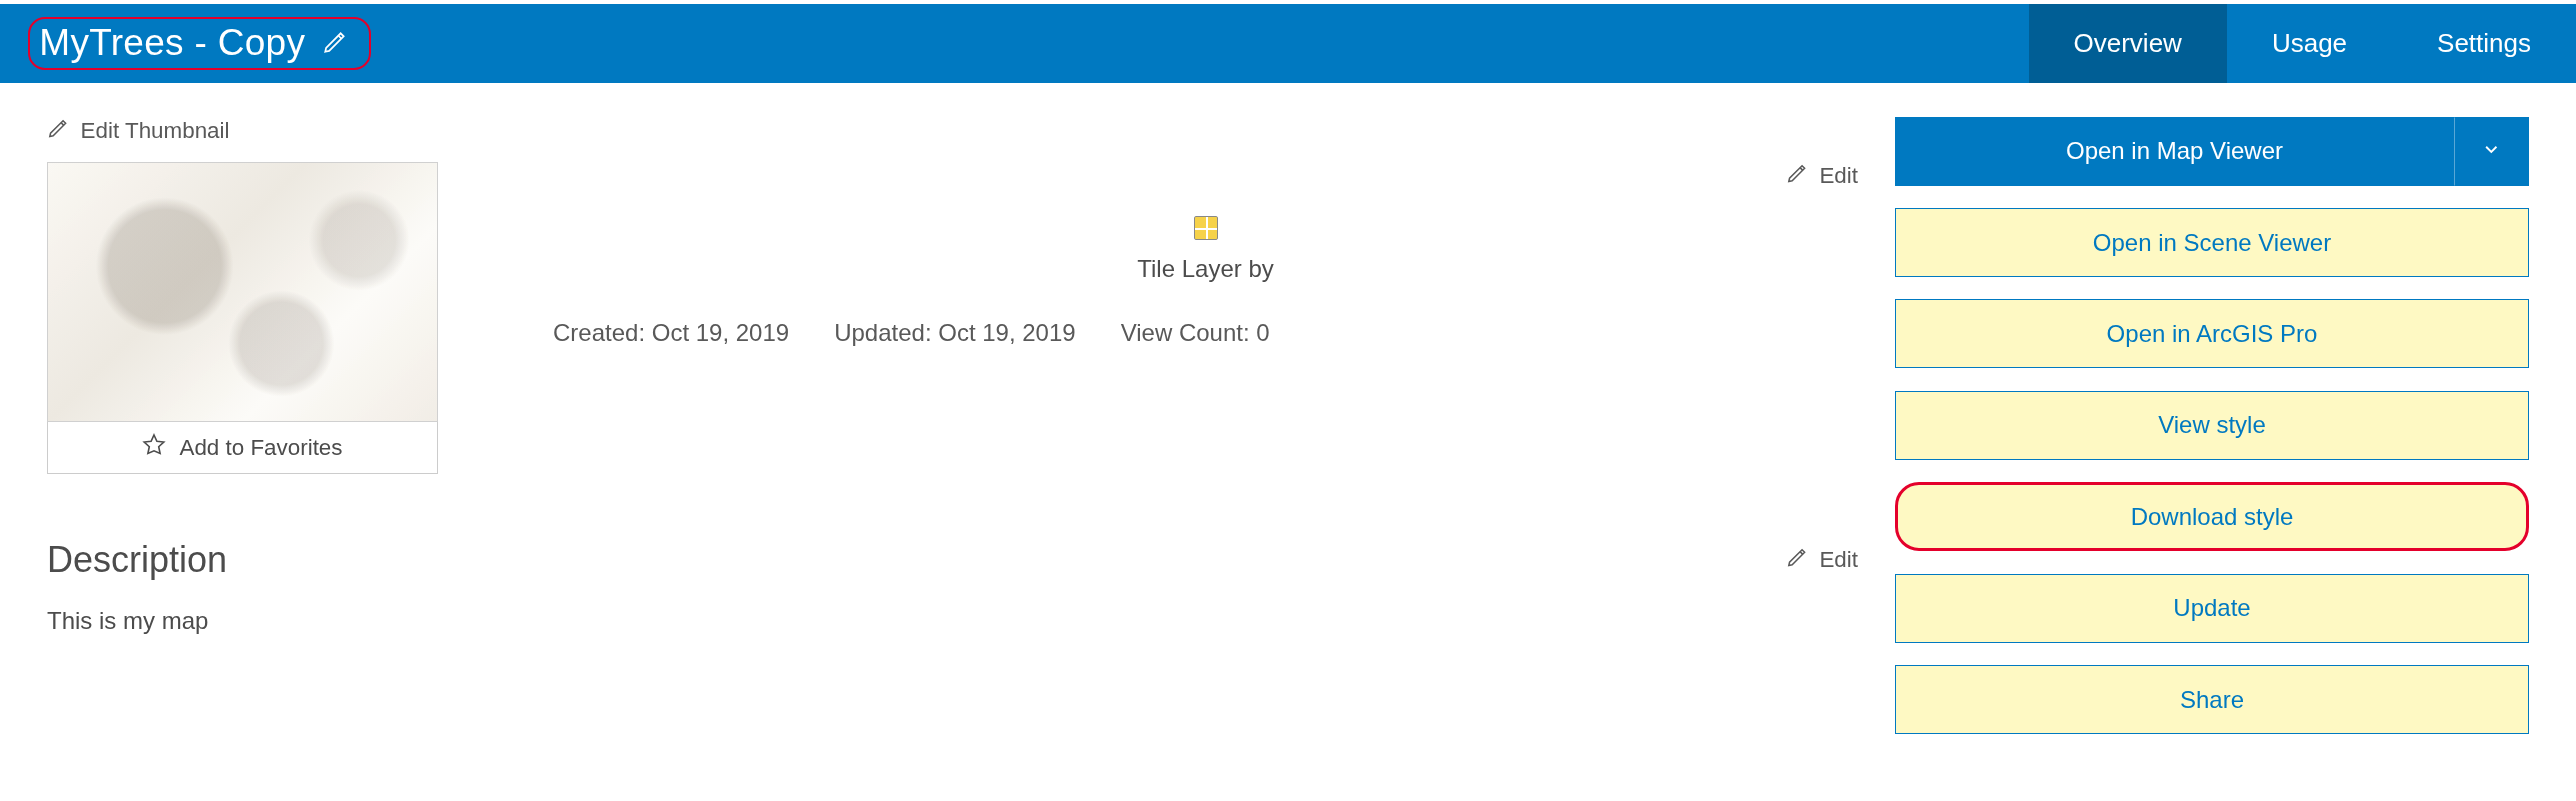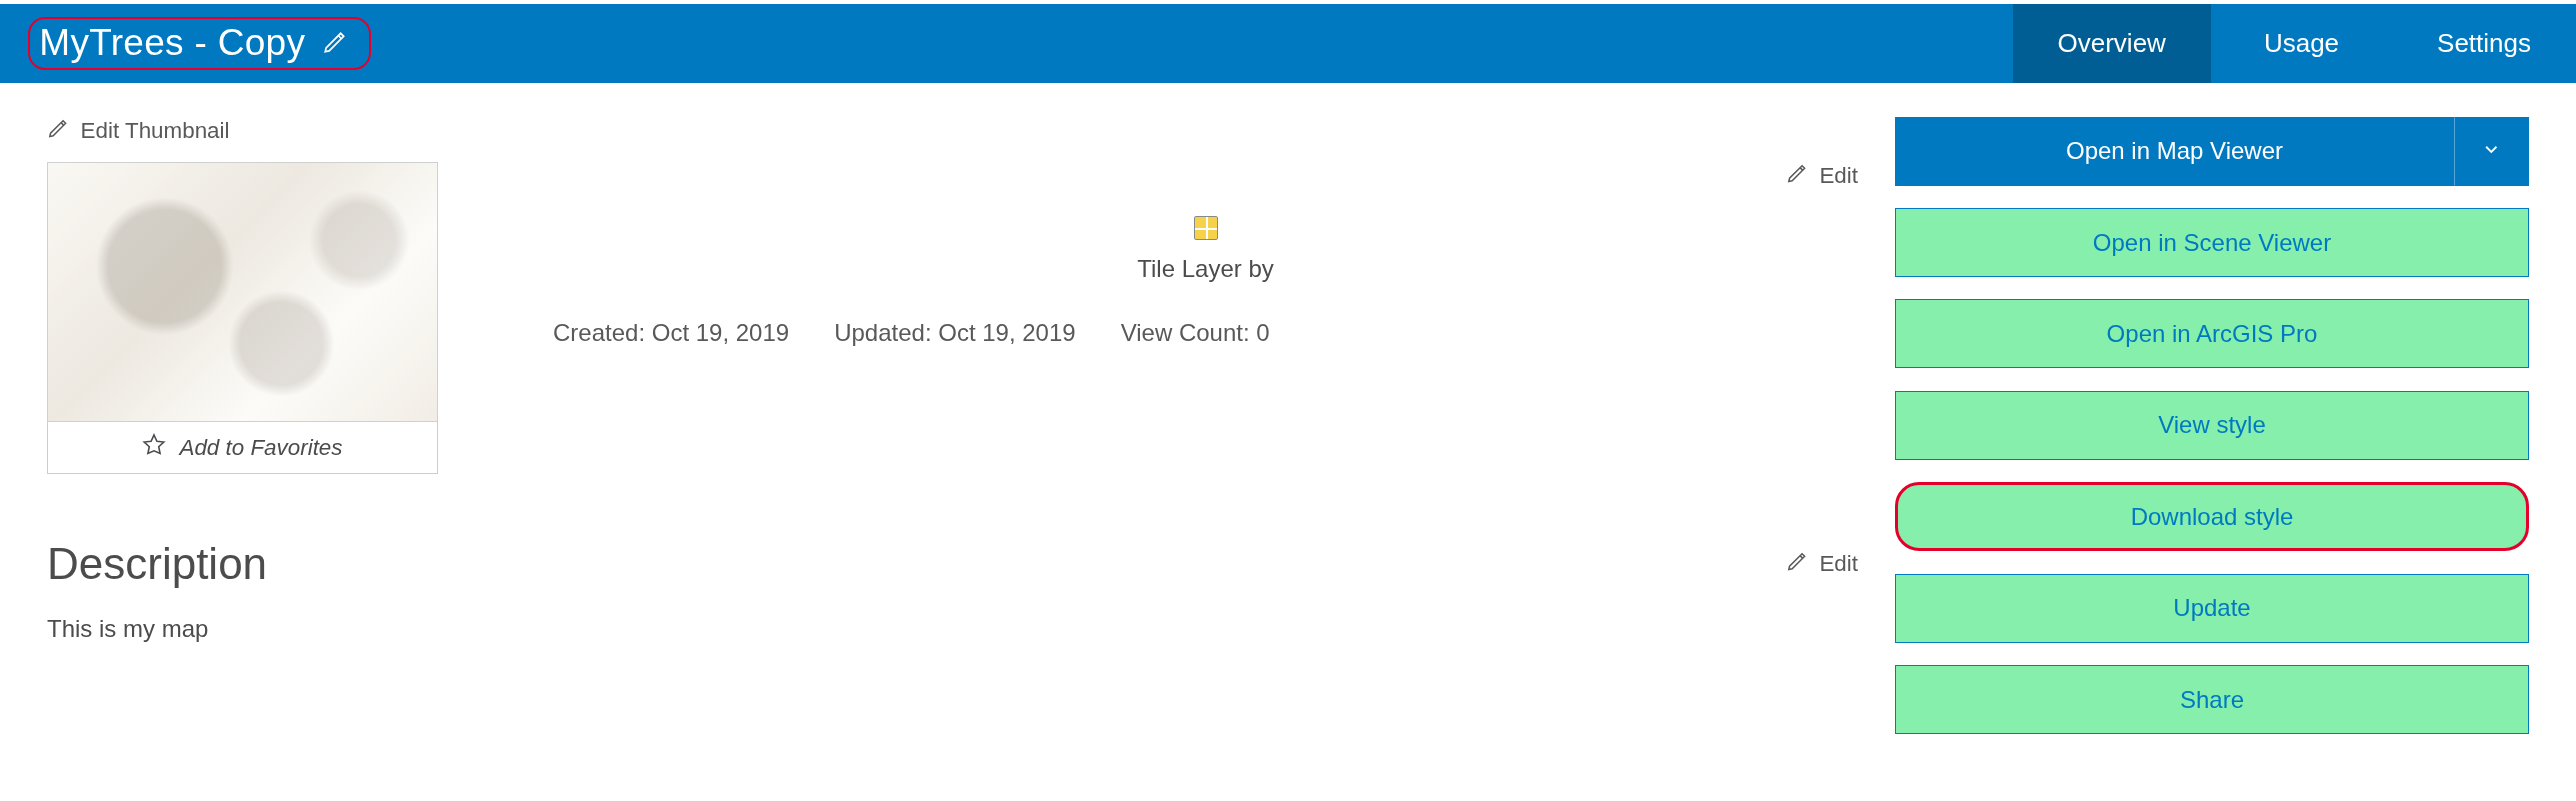--- a/index.html
+++ b/index.html
@@ -20,40 +20,40 @@
     padding: 3.7px 20.6px 3.7px 9.3px;
     border: 2.8px solid #e4002b;
     border-radius: 17px;
   }
   .title {
     font-size: 37px;
     font-weight: 400;
     color: #fff;
     letter-spacing: 0.3px;
   }
-  .tabs { display: flex; height: 100%; gap: 8px; }
+  .tabs { display: flex; height: 100%; }
   .tab {
     display: flex; align-items: center; justify-content: center;
     padding: 0 45px; font-size: 26px; color: #fff; cursor: pointer;
     height: 100%;
   }
   .tab.active { background: #005e95; }
   .content {
     display: flex;
     padding: 34px 47px 0 47px;
     gap: 37px;
   }
   .main { flex: 1; }
   .sidebar { width: 634px; }
   .editline {
     display: flex; align-items: center; gap: 11.2px;
     font-size: 22.4px; color: #595959; cursor: pointer;
   }
   .overview-row { display: flex; gap: 34px; margin-top: 17px; }
-  .thumb-col { width: 472px; font-style: italic; }
+  .thumb-col { width: 472px; }
   .thumb {
     width: 391px; height: 260px; border: 0.9px solid #ccc;
     background:
       radial-gradient(circle at 30% 40%, rgba(120,110,100,.25) 0 18%, transparent 22%),
       radial-gradient(circle at 60% 70%, rgba(120,110,100,.20) 0 14%, transparent 18%),
       radial-gradient(circle at 80% 30%, rgba(120,110,100,.18) 0 10%, transparent 14%),
       linear-gradient(135deg, #f4f2ee, #e8e4dc 40%, #f6f5f2 70%, #ece8e1);
     filter: contrast(1.05);
   }
   .fav-btn {
@@ -69,26 +69,26 @@
       linear-gradient(#f6d24a,#f6d24a) 0 0/11.2px 11.2px no-repeat,
       linear-gradient(#f6d24a,#f6d24a) 13px 0/11.2px 11.2px no-repeat,
       linear-gradient(#f6d24a,#f6d24a) 0 13px/11.2px 11.2px no-repeat,
       linear-gradient(#f6d24a,#f6d24a) 13px 13px/11.2px 11.2px no-repeat;
     border: 0.9px solid #888; border-radius: 1.9px;
   }
   .typeline { display: flex; align-items: center; gap: 15px; font-size: 24px; color: #4c4c4c; flex-direction: column; }
   .metaline { display: flex; gap: 45px; font-size: 24px; color: #595959; margin-top: 20.6px; }
   .section { margin-top: 65px; }
   .section-head { display: flex; justify-content: space-between; align-items: center; }
-  .section-title { font-size: 44px; font-weight: 400; color: #4c4c4c; }
+  .section-title { font-size: 36px; font-weight: 400; color: #4c4c4c; }
   .section-body { font-size: 24px; color: #4c4c4c; margin-top: 26px; }
   .btn {
     height: 69px; display: flex; align-items: center; justify-content: center;
     font-size: 24px; cursor: pointer; margin-bottom: 22.4px;
-    border: 1.9px solid #0079c1; color: #0079c1; background: #86efac;
+    border: 1.9px solid #0079c1; color: #0079c1; background: #fef9c3;
   }
   .btn.primary { background: #0079c1; color: #fff; border-color: #0079c1; }
   .btn-split { display: flex; margin-bottom: 22.4px; }
   .btn-split .btn { flex: 1; margin-bottom: 0; }
   .btn-split .caret-btn {
     width: 75px; height: 69px; background: #0079c1; border: 1.9px solid #0079c1;
     border-left: 0.9px solid rgba(255,255,255,.35);
     display: flex; align-items: center; justify-content: center; cursor: pointer;
   }
   .btn.highlight { border: 3.7px solid #e4002b; border-radius: 24px; color: #0079c1; }

